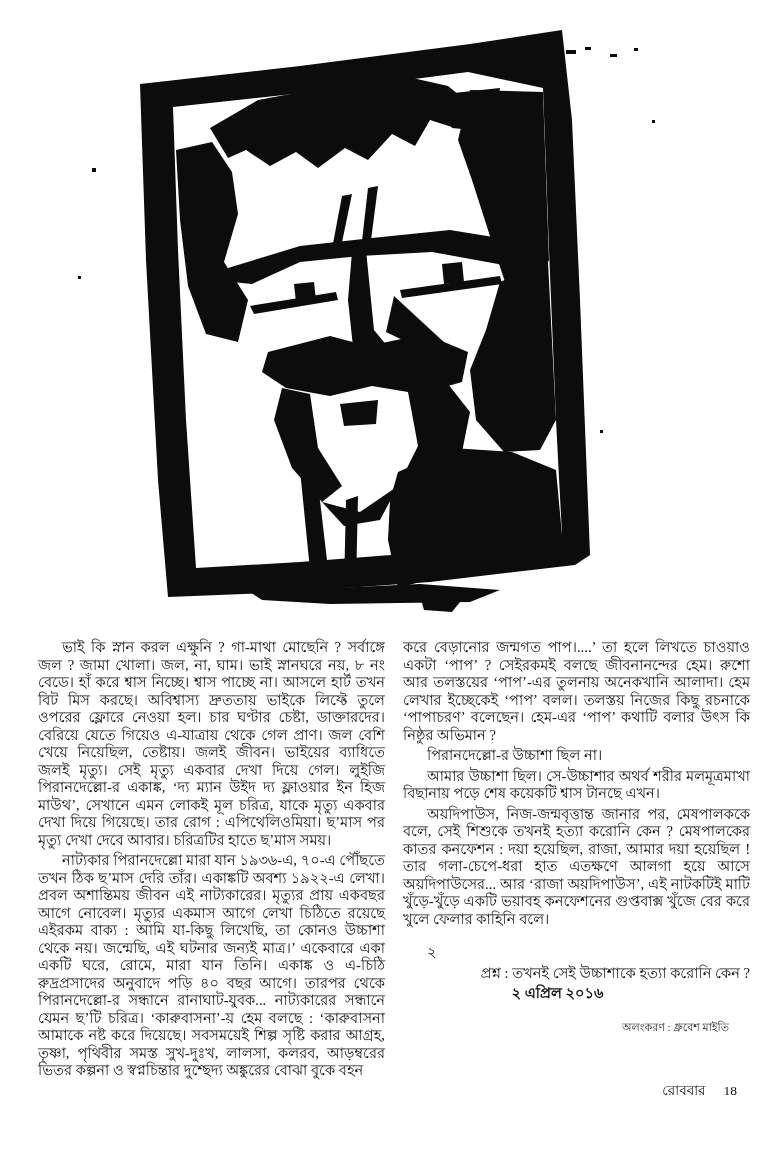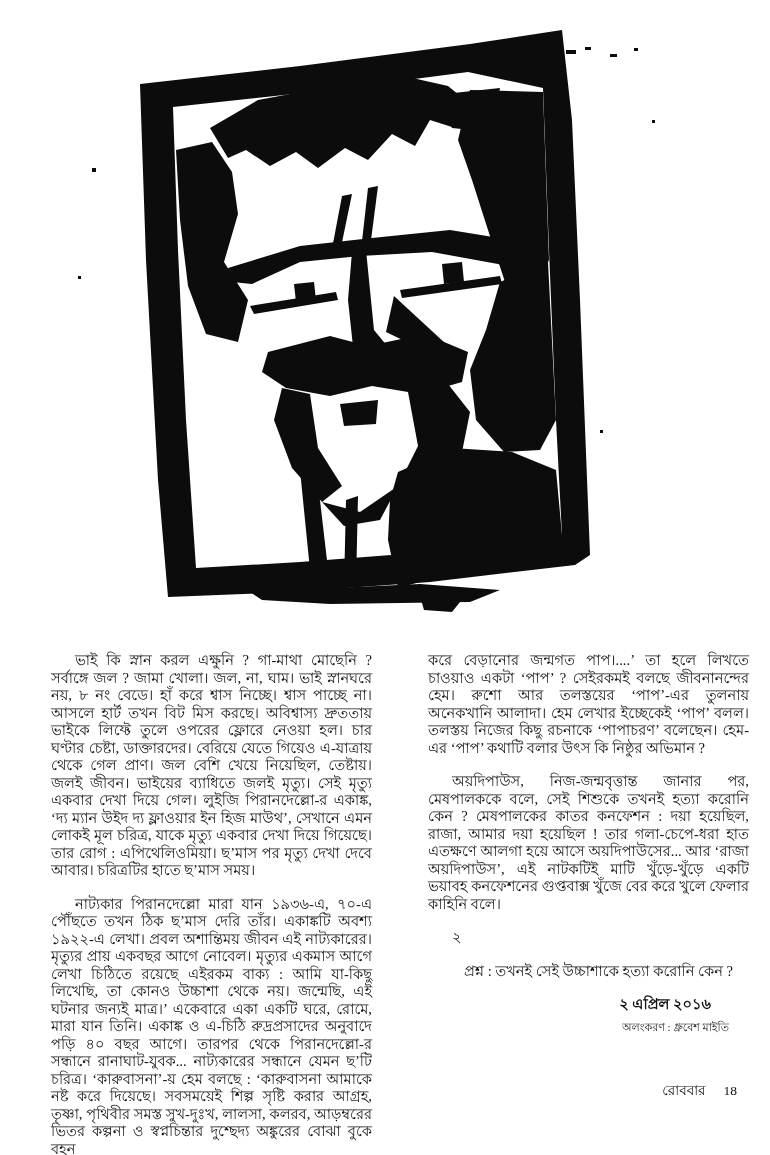--- a/index.html
+++ b/index.html
@@ -12,32 +12,32 @@
     font-family:"Liberation Serif","DejaVu Serif",serif;
     color:#141414;
   }
   .illustration{
     position:absolute;left:0;top:0;width:770px;height:625px;
   }
   .column{
     position:absolute;top:636px;width:353px;
   }
   .column-left{left:35px;}
-  .column-right{left:412px;}
+  .column-right{left:400px;}
   p.para{
-    margin:16px;
+    margin:3px;
     font-size:14.6px;
     line-height:17.5px;
     text-align:justify;
     color:#141414;
   }
   p.indent{text-indent:24px;}
   p.section-number{text-align:left;text-indent:24px;margin-top:16px;}
-  p.qa{text-align:center;text-indent:20px;}
-  p.date{text-align:right;font-weight:700;padding-right:38px;margin-top:2px;}
+  p.qa{text-align:right;text-indent:20px;}
+  p.date{text-align:center;font-weight:700;padding-right:38px;margin-top:2px;}
   .credit{
     position:absolute;top:1019px;right:41px;
     font-size:11px;color:#222;
   }
   .footer{
     position:absolute;top:1080px;right:33px;
     font-size:13.5px;color:#111;
   }
   .footer .mag{margin-right:18px;}
 </style>
@@ -124,20 +124,22 @@
     </svg>
   </div>
 
   <div class="column column-left">
       <p class="para body indent">ভাই কি স্নান করল এক্ষুনি ? গা-মাথা মোছেনি ? সর্বাঙ্গে জল ? জামা খোলা। জল, না, ঘাম। ভাই স্নানঘরে নয়, ৮ নং বেডে। হাঁ করে শ্বাস নিচ্ছে। শ্বাস পাচ্ছে না। আসলে হার্ট তখন বিট মিস করছে। অবিশ্বাস্য দ্রুততায় ভাইকে লিফ্টে তুলে ওপরের ফ্লোরে নেওয়া হল। চার ঘণ্টার চেষ্টা, ডাক্তারদের। বেরিয়ে যেতে গিয়েও এ-যাত্রায় থেকে গেল প্রাণ। জল বেশি খেয়ে নিয়েছিল, তেষ্টায়। জলই জীবন। ভাইয়ের ব্যাধিতে জলই মৃত্যু। সেই মৃত্যু একবার দেখা দিয়ে গেল। লুইজি পিরানদেল্লো-র একাঙ্ক, ‘দ্য ম্যান উইদ দ্য ফ্লাওয়ার ইন হিজ মাউথ’, সেখানে এমন লোকই মূল চরিত্র, যাকে মৃত্যু একবার দেখা দিয়ে গিয়েছে। তার রোগ : এপিথেলিওমিয়া। ছ’মাস পর মৃত্যু দেখা দেবে আবার। চরিত্রটির হাতে ছ’মাস সময়।</p>
       <p class="para body indent">নাট্যকার পিরানদেল্লো মারা যান ১৯৩৬-এ, ৭০-এ পৌঁছতে তখন ঠিক ছ’মাস দেরি তাঁর। একাঙ্কটি অবশ্য ১৯২২-এ লেখা। প্রবল অশান্তিময় জীবন এই নাট্যকারের। মৃত্যুর প্রায় একবছর আগে নোবেল। মৃত্যুর একমাস আগে লেখা চিঠিতে রয়েছে এইরকম বাক্য : আমি যা-কিছু লিখেছি, তা কোনও উচ্চাশা থেকে নয়। জন্মেছি, এই ঘটনার জন্যই মাত্র।’ একেবারে একা একটি ঘরে, রোমে, মারা যান তিনি। একাঙ্ক ও এ-চিঠি রুদ্রপ্রসাদের অনুবাদে পড়ি ৪০ বছর আগে। তারপর থেকে পিরানদেল্লো-র সন্ধানে রানাঘাট-যুবক... নাট্যকারের সন্ধানে যেমন ছ’টি চরিত্র। ‘কারুবাসনা’-য় হেম বলছে : ‘কারুবাসনা আমাকে নষ্ট করে দিয়েছে। সবসময়েই শিল্প সৃষ্টি করার আগ্রহ, তৃষ্ণা, পৃথিবীর সমস্ত সুখ-দুঃখ, লালসা, কলরব, আড়ম্বরের ভিতর কল্পনা ও স্বপ্নচিন্তার দুশ্ছেদ্য অঙ্কুরের বোঝা বুকে বহন</p>
     </div>
 
   <div class="column column-right">
       <p class="para body">করে বেড়ানোর জন্মগত পাপ।....’ তা হলে লিখতে চাওয়াও একটা ‘পাপ’ ? সেইরকমই বলছে জীবনানন্দের হেম। রুশো আর তলস্তয়ের ‘পাপ’-এর তুলনায় অনেকখানি আলাদা। হেম লেখার ইচ্ছেকেই ‘পাপ’ বলল। তলস্তয় নিজের কিছু রচনাকে ‘পাপাচরণ’ বলেছেন। হেম-এর ‘পাপ’ কথাটি বলার উৎস কি নিষ্ঠুর অভিমান ?</p>
+      <p class="para body indent">পিরানদেল্লো-র উচ্চাশা ছিল না।</p>
+      <p class="para body indent">আমার উচ্চাশা ছিল। সে-উচ্চাশার অথর্ব শরীর মলমূত্রমাখা বিছানায় পড়ে শেষ কয়েকটি শ্বাস টানছে এখন।</p>
       <p class="para body indent">অয়দিপাউস, নিজ-জন্মবৃত্তান্ত জানার পর, মেষপালককে বলে, সেই শিশুকে তখনই হত্যা করোনি কেন ? মেষপালকের কাতর কনফেশন : দয়া হয়েছিল, রাজা, আমার দয়া হয়েছিল ! তার গলা-চেপে-ধরা হাত এতক্ষণে আলগা হয়ে আসে অয়দিপাউসের... আর ‘রাজা অয়দিপাউস’, এই নাটকটিই মাটি খুঁড়ে-খুঁড়ে একটি ভয়াবহ কনফেশনের গুপ্তবাক্স খুঁজে বের করে খুলে ফেলার কাহিনি বলে।</p>
       <p class="para section-number">২</p>
       <p class="para qa">প্রশ্ন : তখনই সেই উচ্চাশাকে হত্যা করোনি কেন ?</p>
       <p class="para date">২ এপ্রিল ২০১৬</p>
     </div>
 
   <div class="credit">অলংকরণ : ধ্রুবেশ মাইতি</div>
 
   <div class="footer">
     <span class="mag">রোববার</span><span>18</span>

